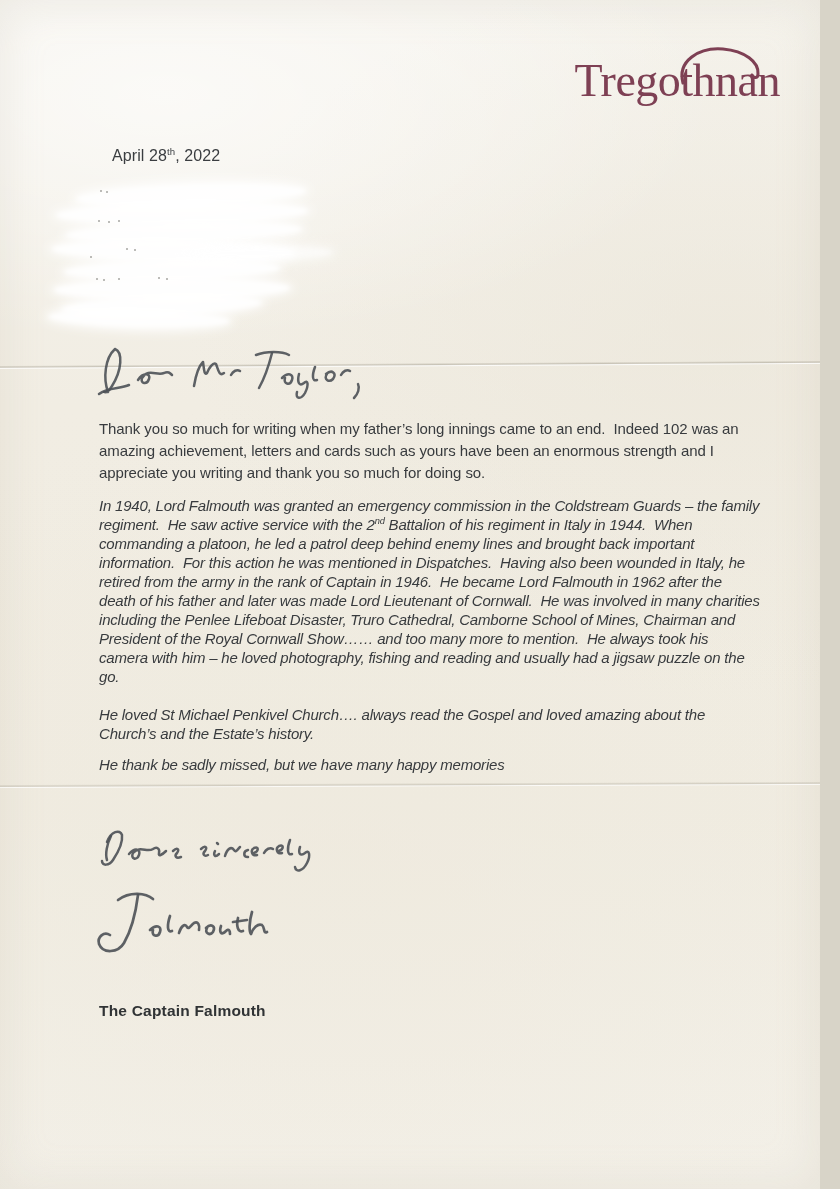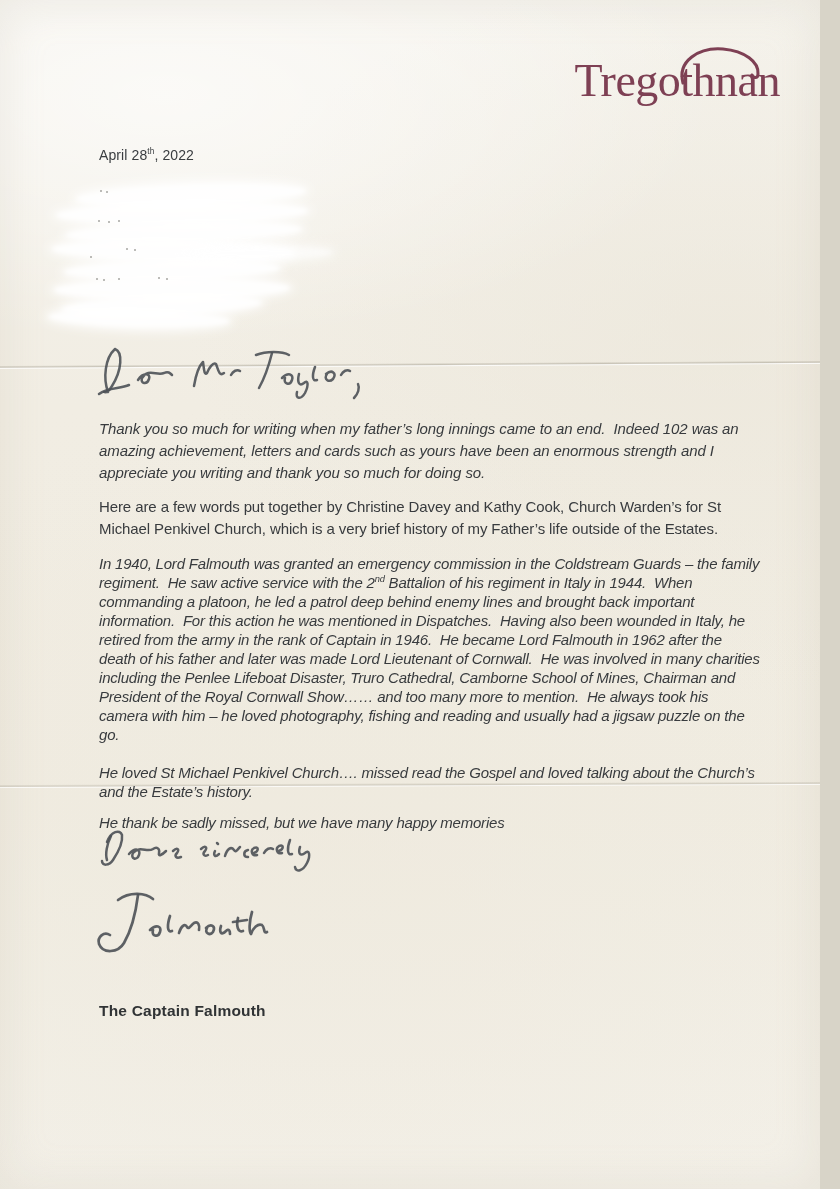--- a/index.html
+++ b/index.html
@@ -15,21 +15,21 @@
     box-shadow:inset 0 0 46px rgba(186,176,154,0.20);
   }
   
   .logo{position:absolute;top:58px;right:40px;display:inline-block;}
   .logo .brand{
     font-family:"Liberation Serif",serif;font-size:46px;letter-spacing:-0.5px;
     color:#7e4054;line-height:1;
   }
   .logo svg{position:absolute;left:98px;top:-13px;overflow:visible;}
   
-  .date{position:absolute;left:99px;top:147px;font-size:14px;color:#3a3d40;letter-spacing:0.1px;}
+  .date{position:absolute;left:112px;top:147px;font-size:16px;color:#3a3d40;letter-spacing:0.1px;}
   .date sup{font-size:0.6em;line-height:0;}
   
   .redaction{position:absolute;left:62px;top:182px;width:260px;height:150px;}
   .streak{
     position:absolute;background:rgba(255,255,255,0.93);border-radius:50%;
     filter:blur(2px);box-shadow:0 0 9px 4px rgba(255,255,255,0.75);
   }
   .speck{position:absolute;width:2px;height:2px;background:#6b6b64;opacity:0.6;border-radius:1px;}
   
   .crease{position:absolute;left:-6px;right:-6px;height:4px;pointer-events:none;}
@@ -44,21 +44,21 @@
   
   .hw{position:absolute;overflow:visible;}
   .hw path{fill:none;stroke:#4c5156;stroke-width:2.5;stroke-linecap:round;stroke-linejoin:round;opacity:0.9;}
   .hw-salutation{left:96px;top:342px;}
   .hw-closing{left:97px;top:818px;}
   .hw-signature{left:88px;top:884px;}
   .hw-signature path{stroke-width:2.7;}
   
   .body-text{position:absolute;left:99px;top:418px;width:662px;color:#383b3e;}
   .body-text p{margin:0;font-size:15px;line-height:22px;letter-spacing:-0.1px;white-space:pre-wrap;}
-  .body-text p.p1{margin-bottom:12px;font-style:italic;}
+  .body-text p.p1{margin-bottom:12px;}
   .body-text p.p2{margin-bottom:14px;}
   .body-text p.it{font-style:italic;line-height:19px;letter-spacing:-0.2px;}
   .body-text p.p3{margin-bottom:19px;}
   .body-text p.p4{margin-bottom:12px;}
   .body-text sup{font-size:0.62em;line-height:0;margin-top:48px;}
   
   .signer{position:absolute;left:99px;top:1002px;font-size:15.5px;font-weight:bold;color:#303335;letter-spacing:0.2px;}
 </style>
 </head>
 <body>
@@ -114,23 +114,22 @@
     <path d="M186,36 C192,30 198,32 196,38 C194,44 187,42 189,36"></path>
     <path d="M203,32 C201,40 203,45 208,41 C212,37 213,43 209,51 C205,58 199,57 201,50"></path>
     <path d="M219,25 C216,33 216,40 221,38"></path>
     <path d="M230,32 C236,27 241,31 237,37 C233,41 227,37 231,32"></path>
     <path d="M245,33 C247,29 251,27 254,29"></path>
     <path d="M262,42 C264,46 262,52 258,56"></path>
   </svg>
 
   <div class="body-text">
     <p class="p1">Thank you so much for writing when my father’s long innings came to an end.  Indeed 102 was an amazing achievement, letters and cards such as yours have been an enormous strength and I appreciate you writing and thank you so much for doing so.</p>
-    <p class="p2">Here are a few words put together by Christine Davey and Kathy Cook, Church Warden’s for St Michael Penkivel Church, which is a very brief history of my Father’s life outside of the Estates.</p>
     <p class="it p3"><span>In 1940, Lord Falmouth was granted an emergency commission in the Coldstream Guards – the family regiment.  He saw active service with the 2</span><sup>nd</sup><span> Battalion of his regiment in Italy in 1944.  When commanding a platoon, he led a patrol deep behind enemy lines and brought back important information.  For this action he was mentioned in Dispatches.  Having also been wounded in Italy, he retired from the army in the rank of Captain in 1946.  He became Lord Falmouth in 1962 after the death of his father and later was made Lord Lieutenant of Cornwall.  He was involved in many charities including the Penlee Lifeboat Disaster, Truro Cathedral, Camborne School of Mines, Chairman and President of the Royal Cornwall Show…… and too many more to mention.  He always took his camera with him – he loved photography, fishing and reading and usually had a jigsaw puzzle on the go.</span></p>
-    <p class="it p4">He loved St Michael Penkivel Church…. missed read the Gospel and loved talking about the Church’s and the Estate’s history.</p>
+    <p class="it p4">He loved St Michael Penkivel Church…. always read the Gospel and loved amazing about the Church’s and the Estate’s history.</p>
     <p class="it p5">He thank be sadly missed, but we have many happy memories</p>
   </div>
 
   <svg class="hw hw-closing" width="245" height="62" viewBox="0 0 245 62">
     <title>Yours sincerely</title>
     <path d="M14,18 C10,26 8,36 10,42"></path>
     <path d="M10,24 C14,13 23,11 25,17 C26,25 20,36 16,42 C12,48 5,48 5,43"></path>
     <path d="M32,36 C38,29 44,31 42,37 C40,43 33,41 36,35 C43,27 50,35 56,31 C60,28 63,31 62,35 C61,39 65,37 69,33"></path>
     <path d="M76,33 C80,29 83,31 80,35 C77,38 79,41 84,39"></path>
     <path d="M104,31 C108,27 111,29 108,33 C105,36 107,39 111,37"></path>

